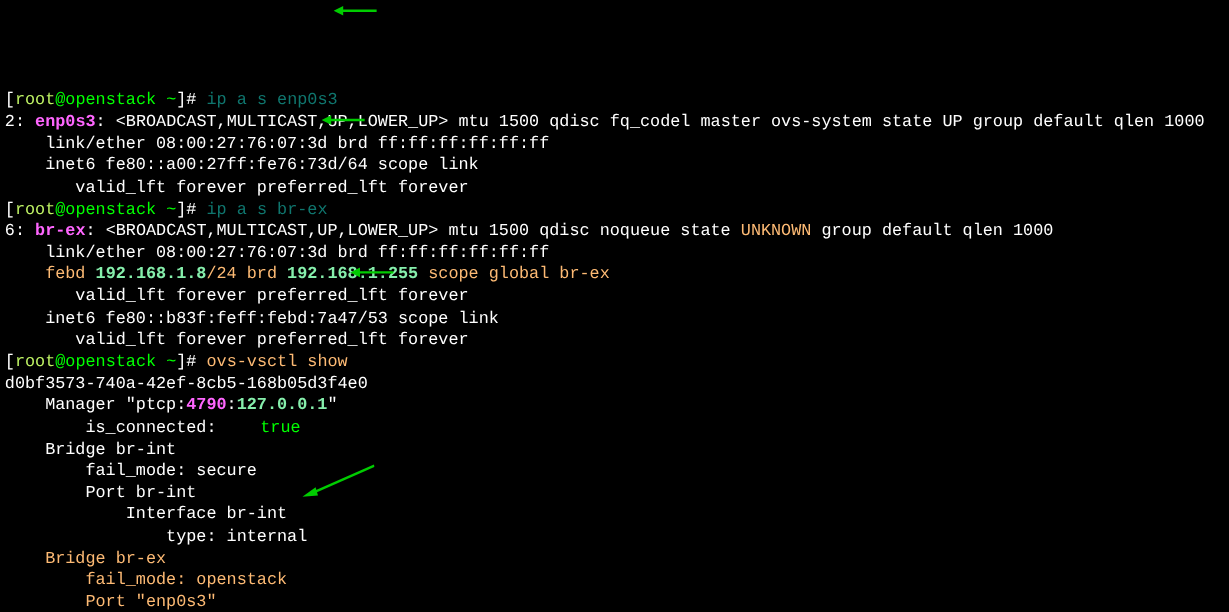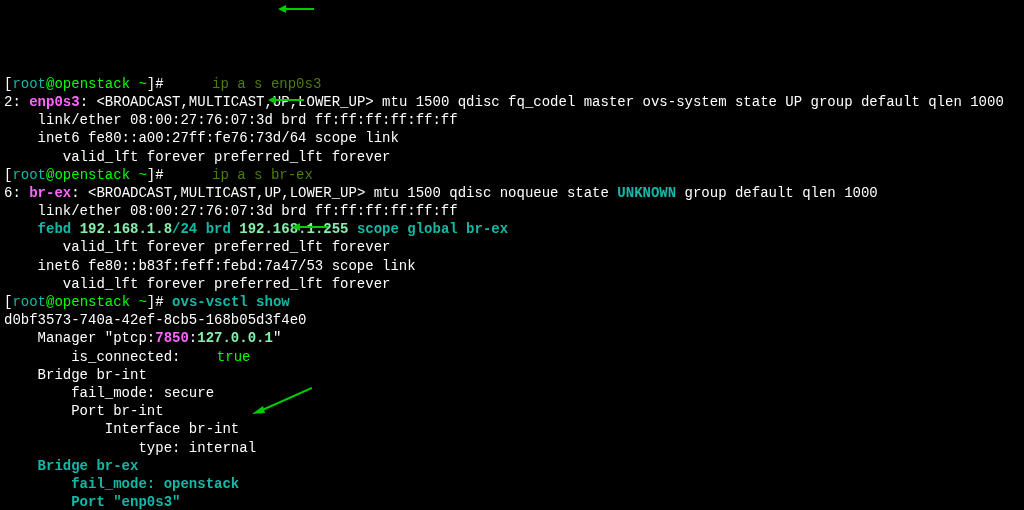--- a/index.html
+++ b/index.html
@@ -9,26 +9,26 @@
       font-family: "Courier New", monospace;
       font-size: 14px;
       line-height: 1.3;
       white-space: pre;
       padding: 2px 4px;
       width: 1024px;
       height: 510px;
       overflow: hidden;
     }
     .prompt-brackets { color: #fff; }
-    .prompt-user { color: #14b8a6; }
+    .prompt-user { color: #bef264; }
     .prompt-host { color: #00ff00; }
     .prompt-path { color: #00ff00; }
     .prompt-symbol { color: #fff; }
-    .cmd { color: #4d7c0f; margin-left: 40px; }
-    .hl-yellow { color: #14b8a6; font-weight: bold; }
+    .cmd { color: #0f766e; }
+    .hl-yellow { color: #fdba74; font-weight: normal; }
     .hl-magenta { color: #ff66ff; font-weight: bold; }
     .hl-red { color: #86efac; font-weight: bold; }
     .hl-green { color: #00ff00; margin-left: 28px; }
     .arrow {
       position: absolute;
       pointer-events: none;
     }
   </style>
 </head>
 <body>
@@ -42,21 +42,21 @@
 <span>       valid_lft forever preferred_lft forever</span>
 <span class="prompt-brackets">[</span><span class="prompt-user">root</span><span class="prompt-host">@</span><span class="prompt-host">openstack</span><span class="prompt-path"> ~</span><span class="prompt-brackets">]</span><span class="prompt-symbol"># </span><span class="cmd">ip a s br-ex</span>
 <span>6: </span><span class="hl-magenta">br-ex</span><span>: &lt;BROADCAST,MULTICAST,UP,LOWER_UP&gt; mtu 1500 qdisc noqueue state </span><span class="hl-yellow">UNKNOWN</span><span> group default qlen 1000</span>
 <span>    link/ether 08:00:27:76:07:3d brd ff:ff:ff:ff:ff:ff</span>
 <span class="hl-yellow">    febd </span><span class="hl-red">192.168.1.8</span><span class="hl-yellow">/24 brd </span><span class="hl-red">192.168.1.255</span><span class="hl-yellow"> scope global br-ex</span>
 <span>       valid_lft forever preferred_lft forever</span>
 <span>    inet6 fe80::b83f:feff:febd:7a47/53 scope link</span>
 <span>       valid_lft forever preferred_lft forever</span>
 <span class="prompt-brackets">[</span><span class="prompt-user">root</span><span class="prompt-host">@</span><span class="prompt-host">openstack</span><span class="prompt-path"> ~</span><span class="prompt-brackets">]</span><span class="prompt-symbol"># </span><span class="hl-yellow">ovs-vsctl show</span>
 <span>d0bf3573-740a-42ef-8cb5-168b05d3f4e0</span>
-<span>    Manager "ptcp:</span><span class="hl-magenta">7850</span><span>:</span><span class="hl-red">127.0.0.1</span><span>"</span>
+<span>    Manager "ptcp:</span><span class="hl-magenta">4790</span><span>:</span><span class="hl-red">127.0.0.1</span><span>"</span>
 <span>        is_connected: </span><span class="hl-green">true</span>
 <span>    Bridge br-int</span>
 <span>        fail_mode: secure</span>
 <span>        Port br-int</span>
 <span>            Interface br-int</span>
 <span>                type: internal</span>
 <span class="hl-yellow">    Bridge br-ex</span>
 <span class="hl-yellow">        fail_mode: openstack</span>
 <span class="hl-yellow">        Port "enp0s3"</span>
 

